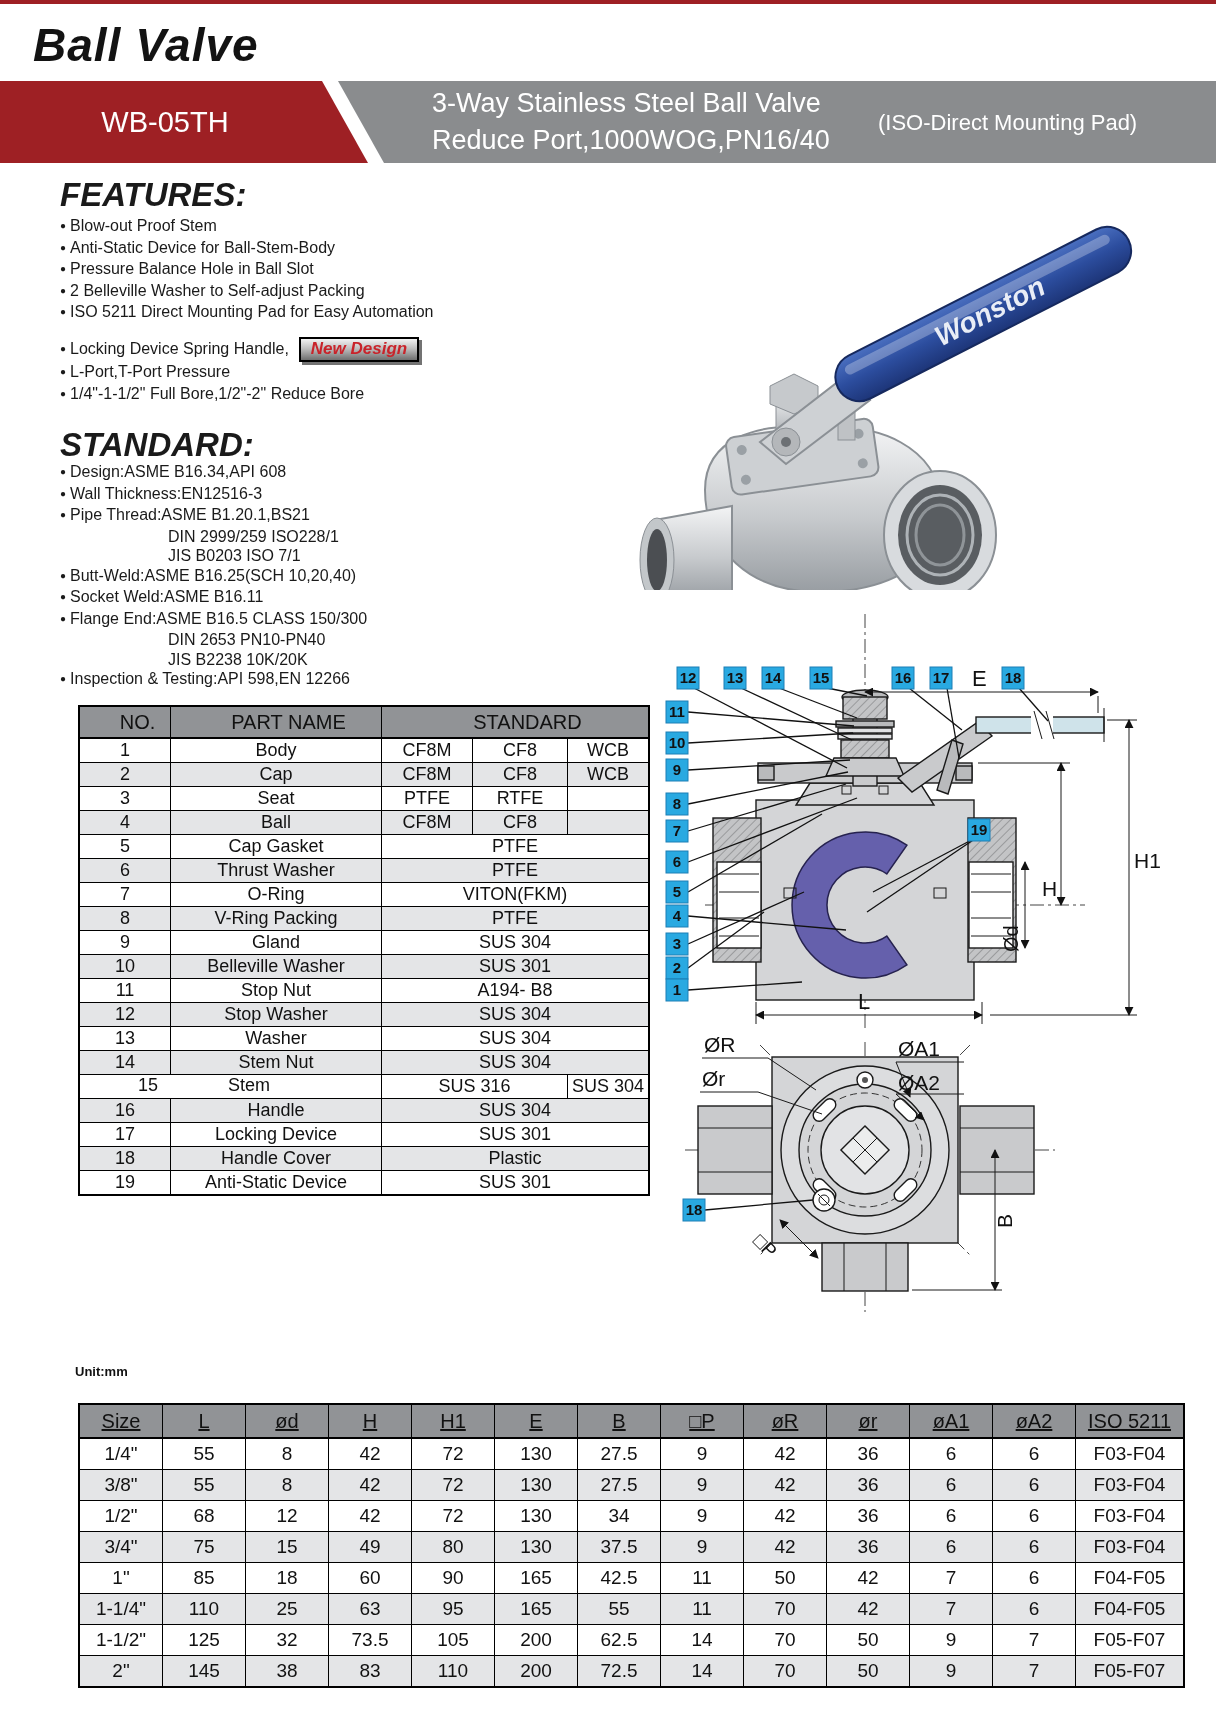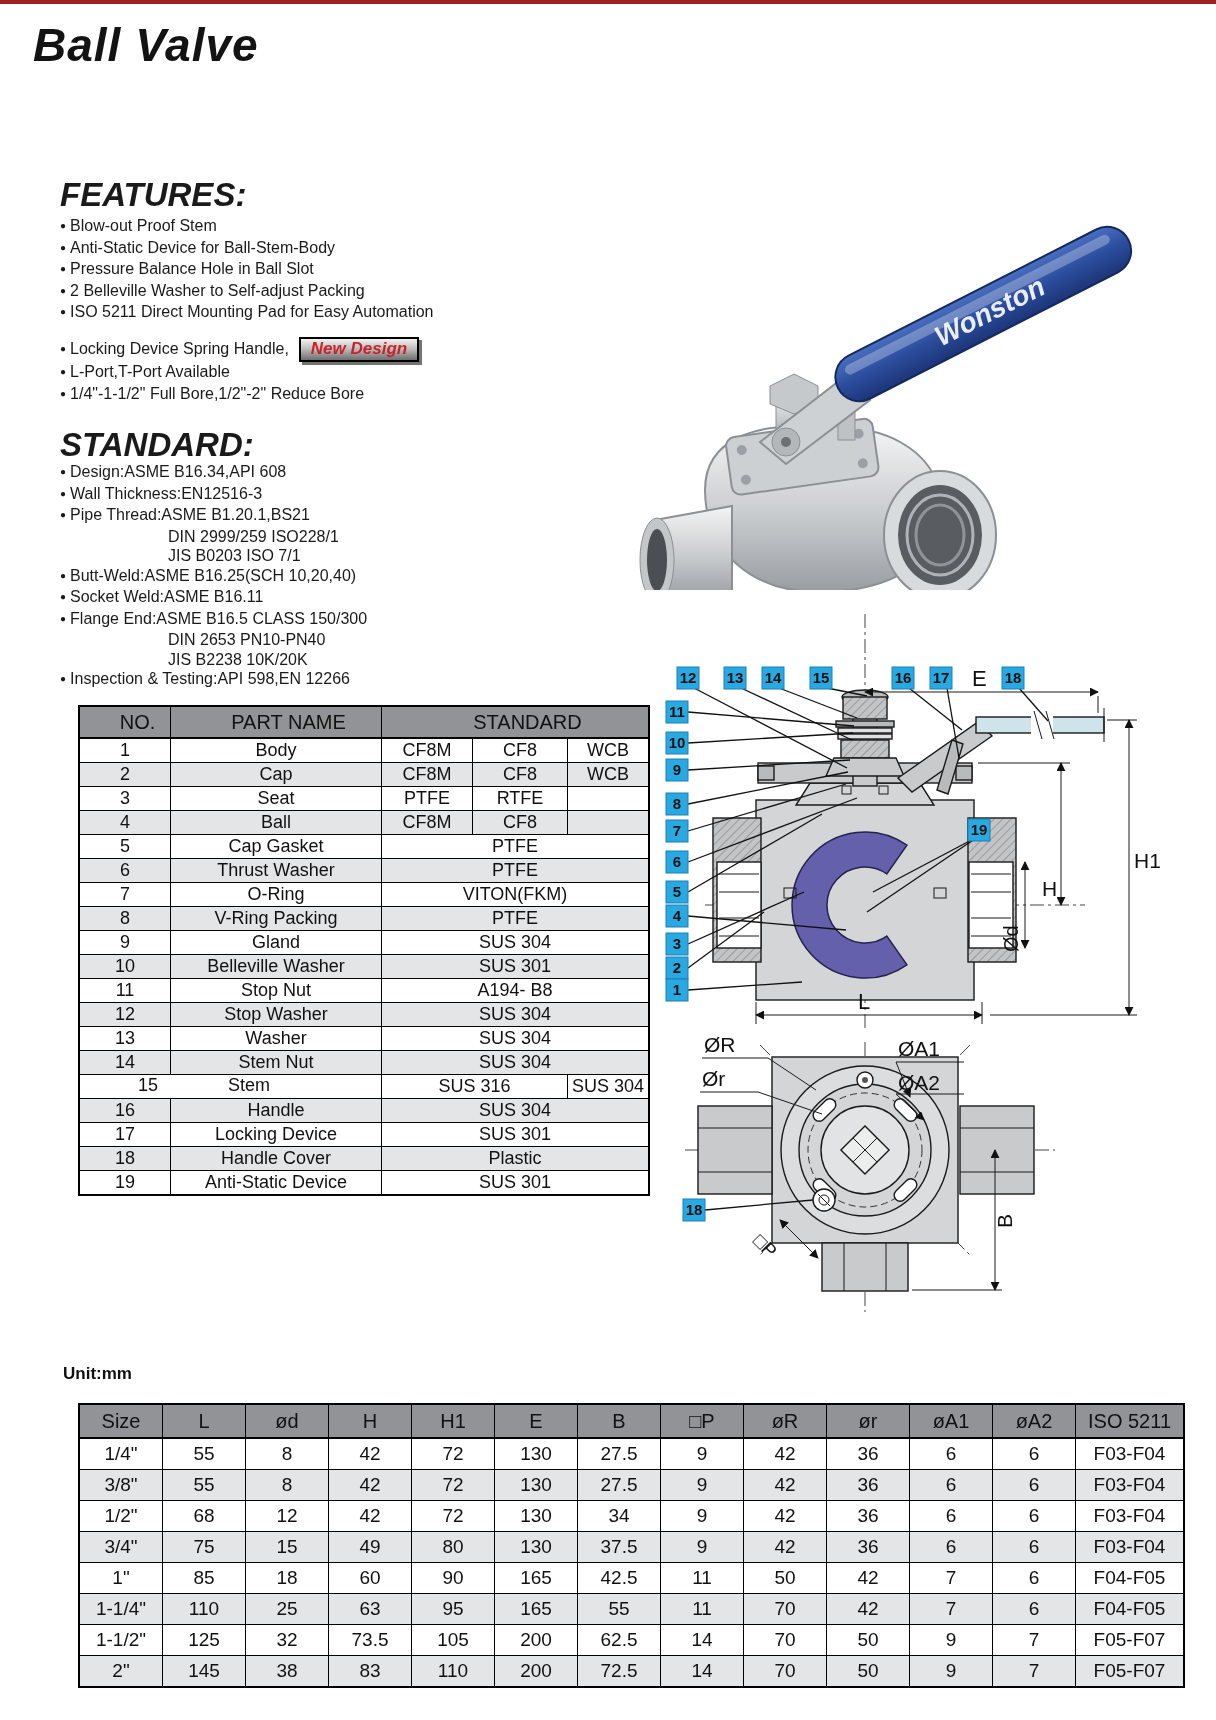--- a/index.html
+++ b/index.html
@@ -25,50 +25,58 @@
          font-size:17px;box-shadow:3px 3px 0 rgba(0,0,0,.55);}
   table{border-collapse:collapse;position:absolute;background:#fff;}
   table,td,th{border:1px solid #000;}
   .ptable{left:78px;top:705px;border:2px solid #000;}
   .ptable th{background:#919396;font-weight:normal;font-size:20px;height:28px;border-bottom:2px solid #000;padding-left:26px;}
   .ptable td{font-size:18px;height:23px;text-align:center;padding:0 2px;}
   .ptable tr.alt td{background:#e4e5e7;}
   .c-no{width:63px;} .c-nm{width:183px;} .c-m1{width:86px;} .c-m2{width:90px;} .c-m3{width:76px;}
   .mergedcell{position:relative;}
   .mergedcell .mno{position:absolute;left:58px;top:0;} .mergedcell .mnm{position:absolute;left:148px;top:0;}
-  .unit{position:absolute;left:63px;top:1364px;font-size:17px;font-weight:bold;}
+  .unit{position:absolute;left:75px;top:1364px;font-size:13px;font-weight:bold;}
   .dtable{left:78px;top:1403px;border:2px solid #000;}
-  .dtable th{background:#919396;font-weight:normal;font-size:20px;height:30px;border-bottom:2px solid #000;}
+  .dtable th{background:#919396;font-weight:normal;font-size:20px;height:30px;border-bottom:2px solid #000;text-decoration:underline;}
   .dtable td{font-size:19px;height:28px;text-align:center;}
   .dtable tr.alt td{background:#e4e5e7;}
   .dc{width:80px;} .dlast{width:105px;}
   .photo{position:absolute;left:610px;top:190px;}
   .diag{position:absolute;left:610px;top:600px;}
   .diag .cl{stroke:#444;stroke-width:1;stroke-dasharray:14 4 3 4;fill:none;}
   .diag .sld{stroke:#1a1a1a;stroke-width:1.4;}
   .diag .thin{stroke:#1a1a1a;stroke-width:1;fill:none;}
   .diag text{font-family:"Liberation Sans",sans-serif;fill:#111;}
 </style>
 </head>
 <body>
 
 <div class="page">
   <div class="toprule"></div>
   <div class="title">Ball Valve</div>
 
+  <div class="banner">
+    <div class="red"></div>
+    <div class="gray"></div>
+    <div class="model">WB-05TH</div>
+    <div class="l1">3-Way Stainless Steel Ball Valve</div>
+    <div class="l2">Reduce Port,1000WOG,PN16/40</div>
+    <div class="sub">(ISO-Direct Mounting Pad)</div>
+  </div>
 
   <div class="sechead" style="left:60px;top:176px;">FEATURES:</div>
   <ul class="feat-list" style="top:216px;">
       <li class="blt"><span>Blow-out Proof Stem</span></li>
       <li class="blt"><span>Anti-Static Device for Ball-Stem-Body</span></li>
       <li class="blt"><span>Pressure Balance Hole in Ball Slot</span></li>
       <li class="blt"><span>2 Belleville Washer to Self-adjust Packing</span></li>
       <li class="blt"><span>ISO 5211 Direct Mounting Pad for Easy Automation</span></li>
       <li class="blt gap"><span>Locking Device Spring Handle,</span><span class="badge">New Design</span></li>
-      <li class="blt"><span>L-Port,T-Port Available</span></li>
+      <li class="blt"><span>L-Port,T-Port Pressure</span></li>
       <li class="blt"><span>1/4"-1-1/2" Full Bore,1/2"-2" Reduce Bore</span></li>
     </ul>
 
   <div class="sechead" style="left:60px;top:426px;">STANDARD:</div>
   <ul class="std-list" style="top:462px;">
       <li class="blt">Design:ASME B16.34,API 608</li>
       <li class="blt">Wall Thickness:EN12516-3</li>
       <li class="blt">Pipe Thread:ASME B1.20.1,BS21</li>
       <li class="indent">DIN 2999/259 ISO228/1</li>
       <li class="indent">JIS B0203 ISO 7/1</li>

